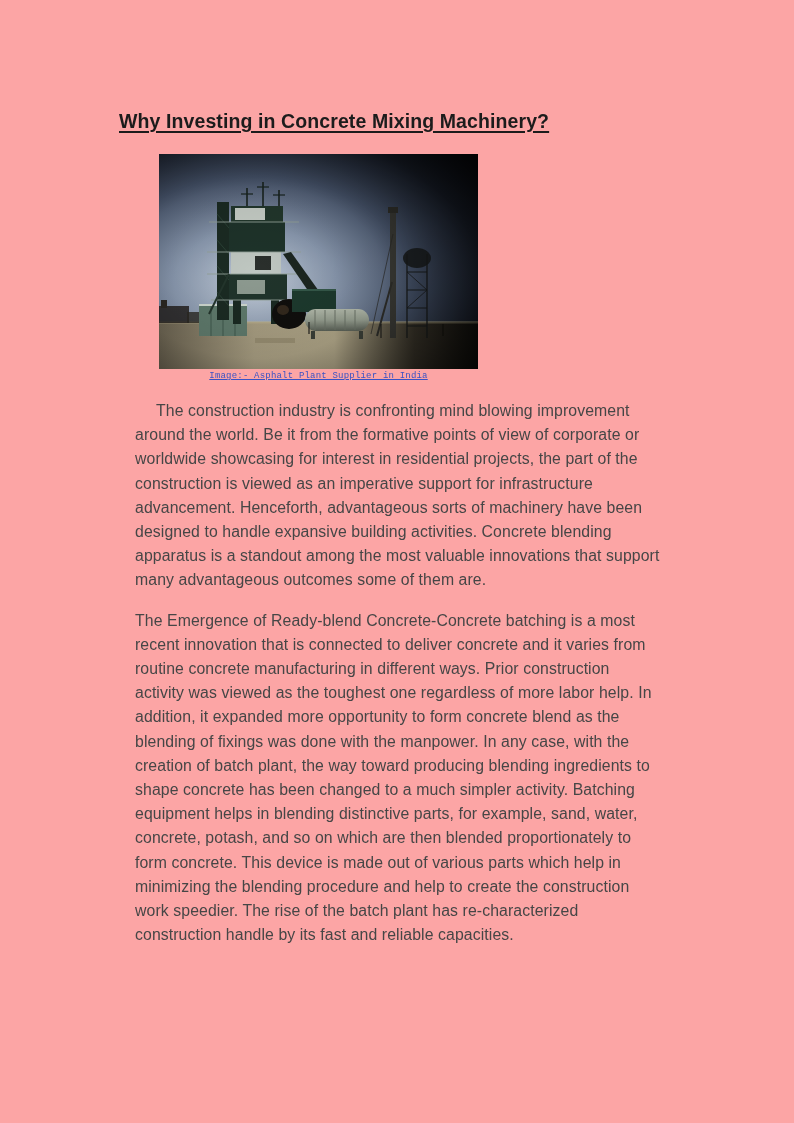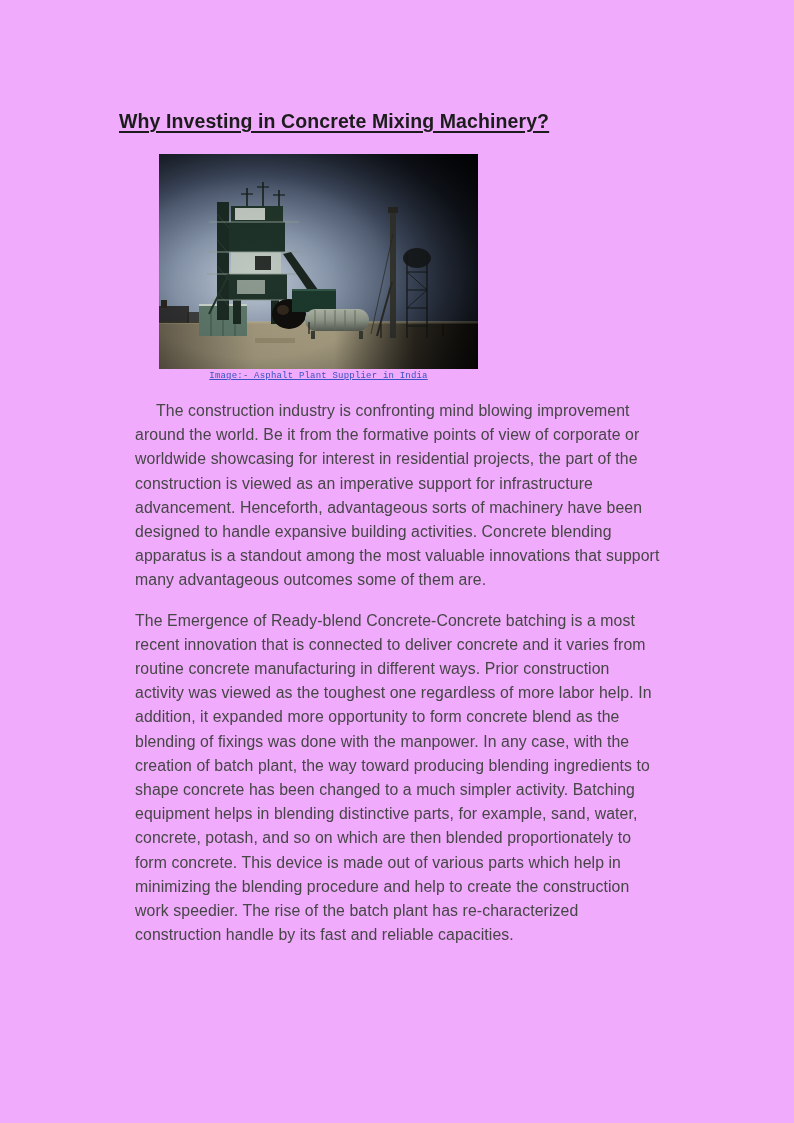--- a/index.html
+++ b/index.html
@@ -1,21 +1,21 @@
 <!DOCTYPE html>
 <html><head>
 <meta charset="utf-8">
 <style>
   html, body { margin: 0; padding: 0; background: #e9e9e9; }
   .page {
     position: relative;
     width: 794px;
     height: 1123px;
     margin: 0 auto;
-    background: #f0abfc;
+    background: #fca5a5;
     overflow: hidden;
     font-family: "Liberation Sans", "DejaVu Sans", sans-serif;
   }
   .article-title {
     position: absolute;
     left: 119px;
     top: 97px;
     width: 560px;
     font-size: 19.5px;
     font-weight: bold;

